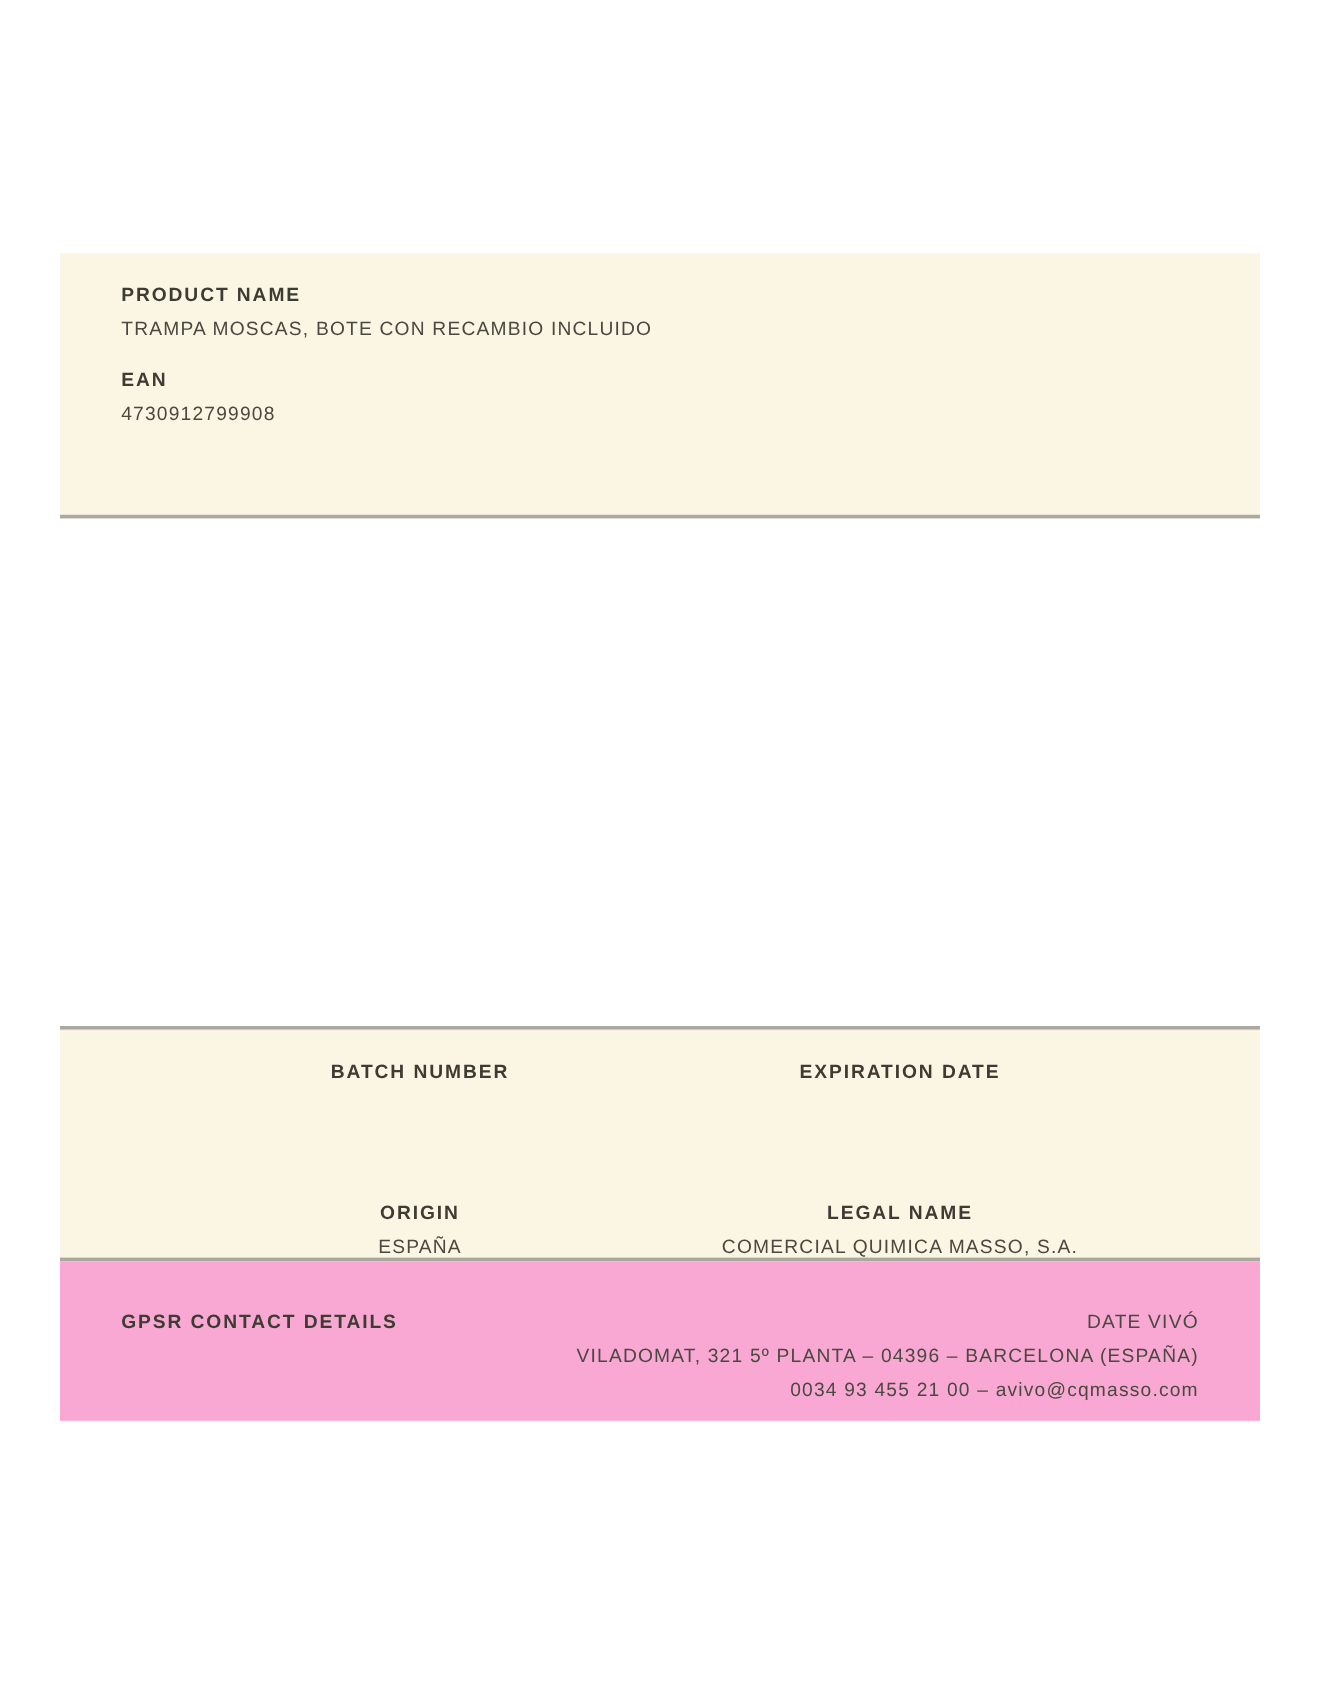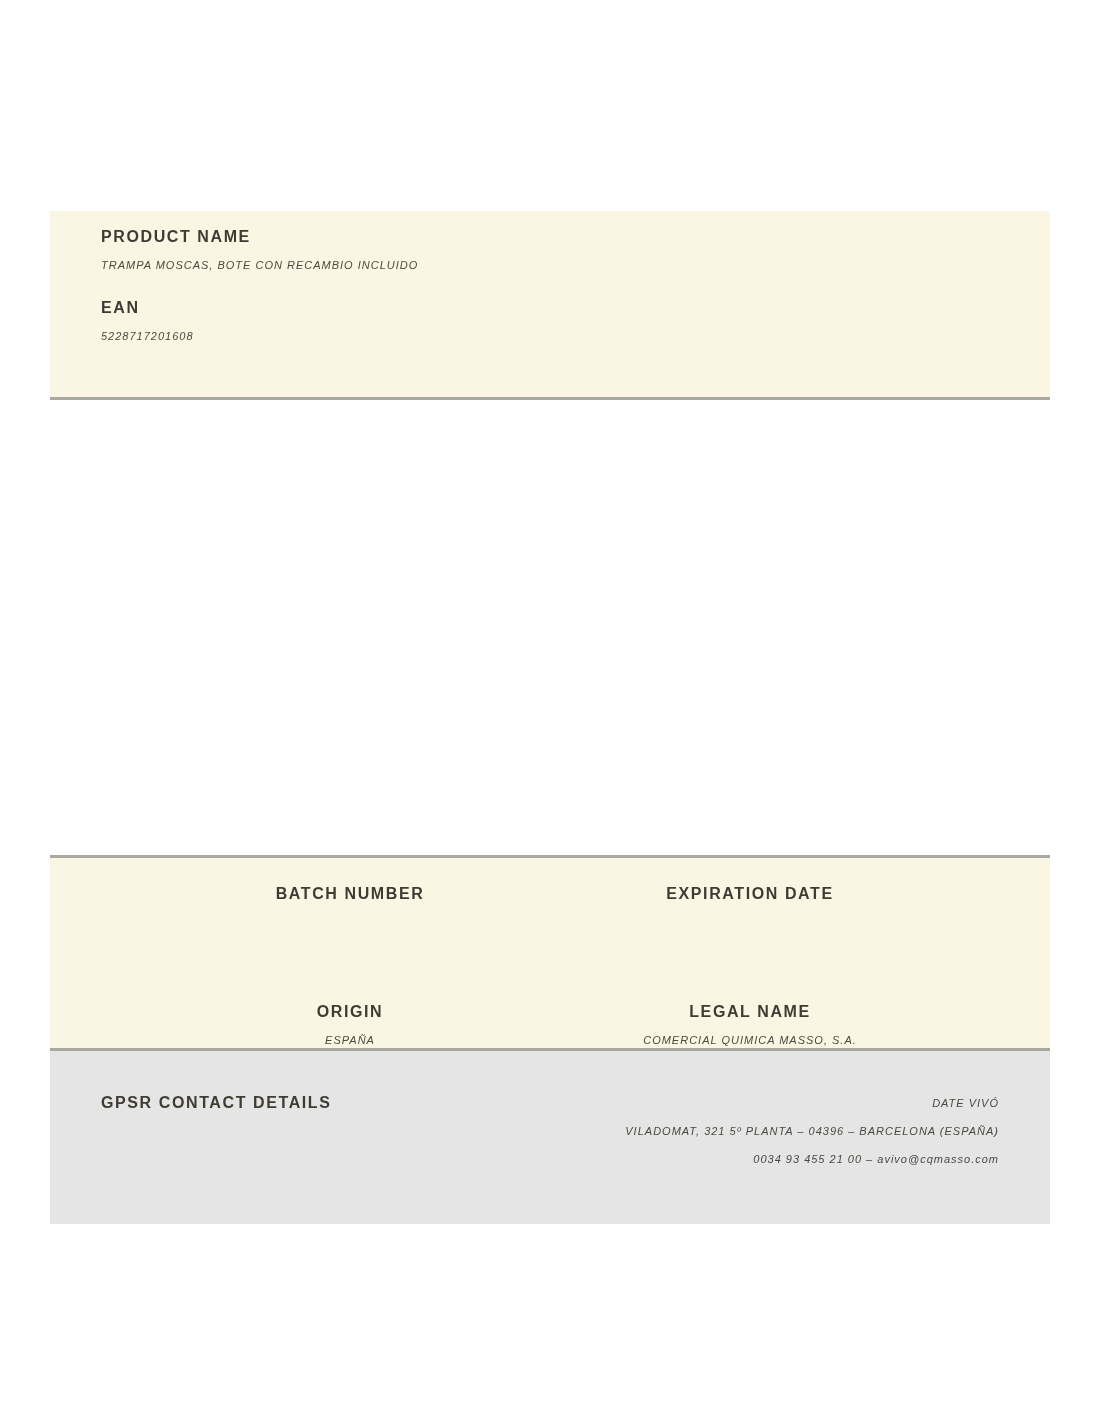--- a/index.html
+++ b/index.html
@@ -16,56 +16,55 @@
     overflow: hidden;
   }
   .box {
     position: absolute;
     left: 50px;
     width: 1000px;
     box-sizing: border-box;
   }
   .product-box {
     top: 211px;
-    height: 189px;
+    height: 221px;
     background: #FBF6E4;
     border-bottom: 3px solid #ABA89F;
-    padding: 12px 51px 0 51px;
+    padding: 22px 51px 0 51px;
   }
   .batch-box {
     top: 855px;
     height: 196px;
     background: #FBF6E4;
     border-top: 3px solid #ABA89F;
     border-bottom: 3px solid #ABA89F;
     padding: 22px 100px 0 100px;
   }
   .contact-box {
     top: 1051px;
-    height: 173px;
-    background: #e5e5e5;
+    height: 133px;
+    background: #f9a8d4;
     padding: 38px 51px 0 51px;
     display: flex;
     justify-content: space-between;
     align-items: flex-start;
   }
   .label {
     font-size: 16px;
     font-weight: bold;
     letter-spacing: 1.6px;
     color: #3E3B33;
     line-height: 28px;
   }
   .value {
-    font-size: 11px;
+    font-size: 16px;
     font-weight: normal;
     letter-spacing: 1.0px;
     color: #4B4840;
     line-height: 28px;
-    font-style: italic;
   }
   .field-second {
     margin-top: 15px;
   }
   .pair-row {
     display: flex;
     justify-content: flex-end;
   }
   .pair-row .cell {
     width: 400px;
@@ -86,21 +85,21 @@
 
 <div class="page">
 
   <section class="box product-box">
     <div class="field">
       <div class="label">PRODUCT NAME</div>
       <div class="value">TRAMPA MOSCAS, BOTE CON RECAMBIO INCLUIDO</div>
     </div>
     <div class="field field-second">
       <div class="label">EAN</div>
-      <div class="value">5228717201608</div>
+      <div class="value">4730912799908</div>
     </div>
   </section>
 
   <section class="box batch-box">
     <div class="pair-row row-top">
       <div class="cell">
         <div class="label">BATCH NUMBER</div>
         <div class="value"></div>
       </div>
       <div class="cell">

